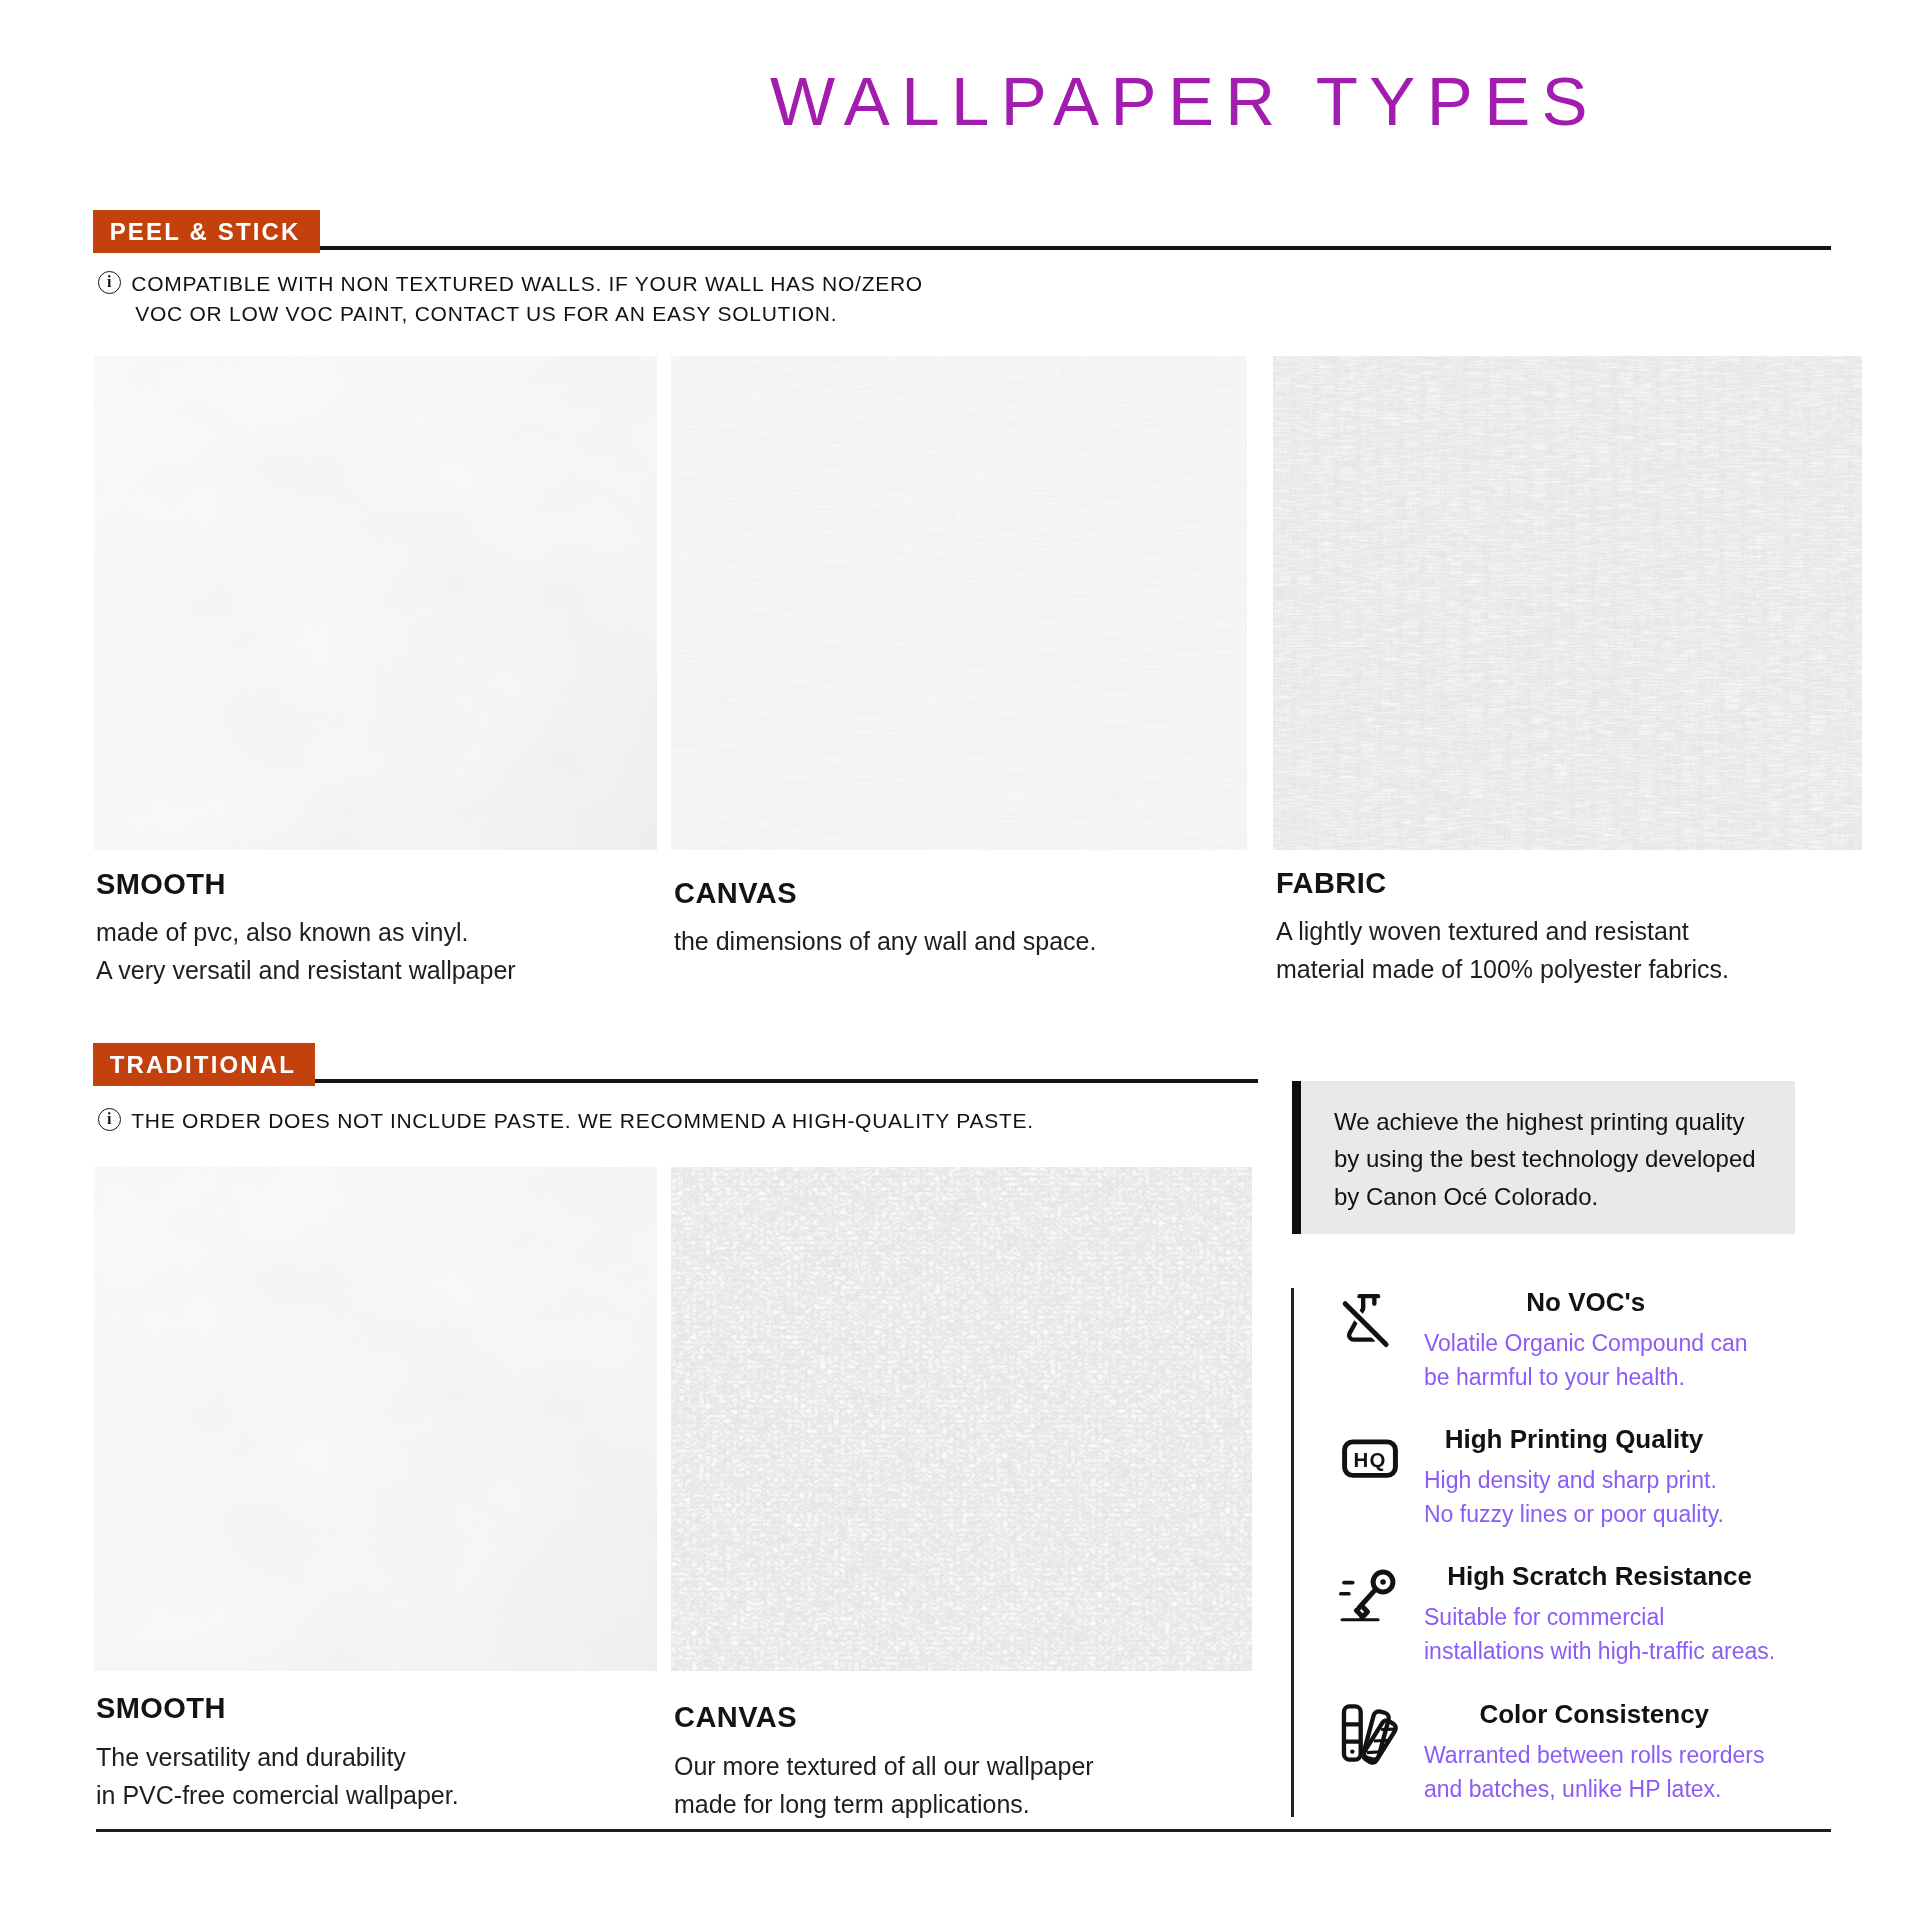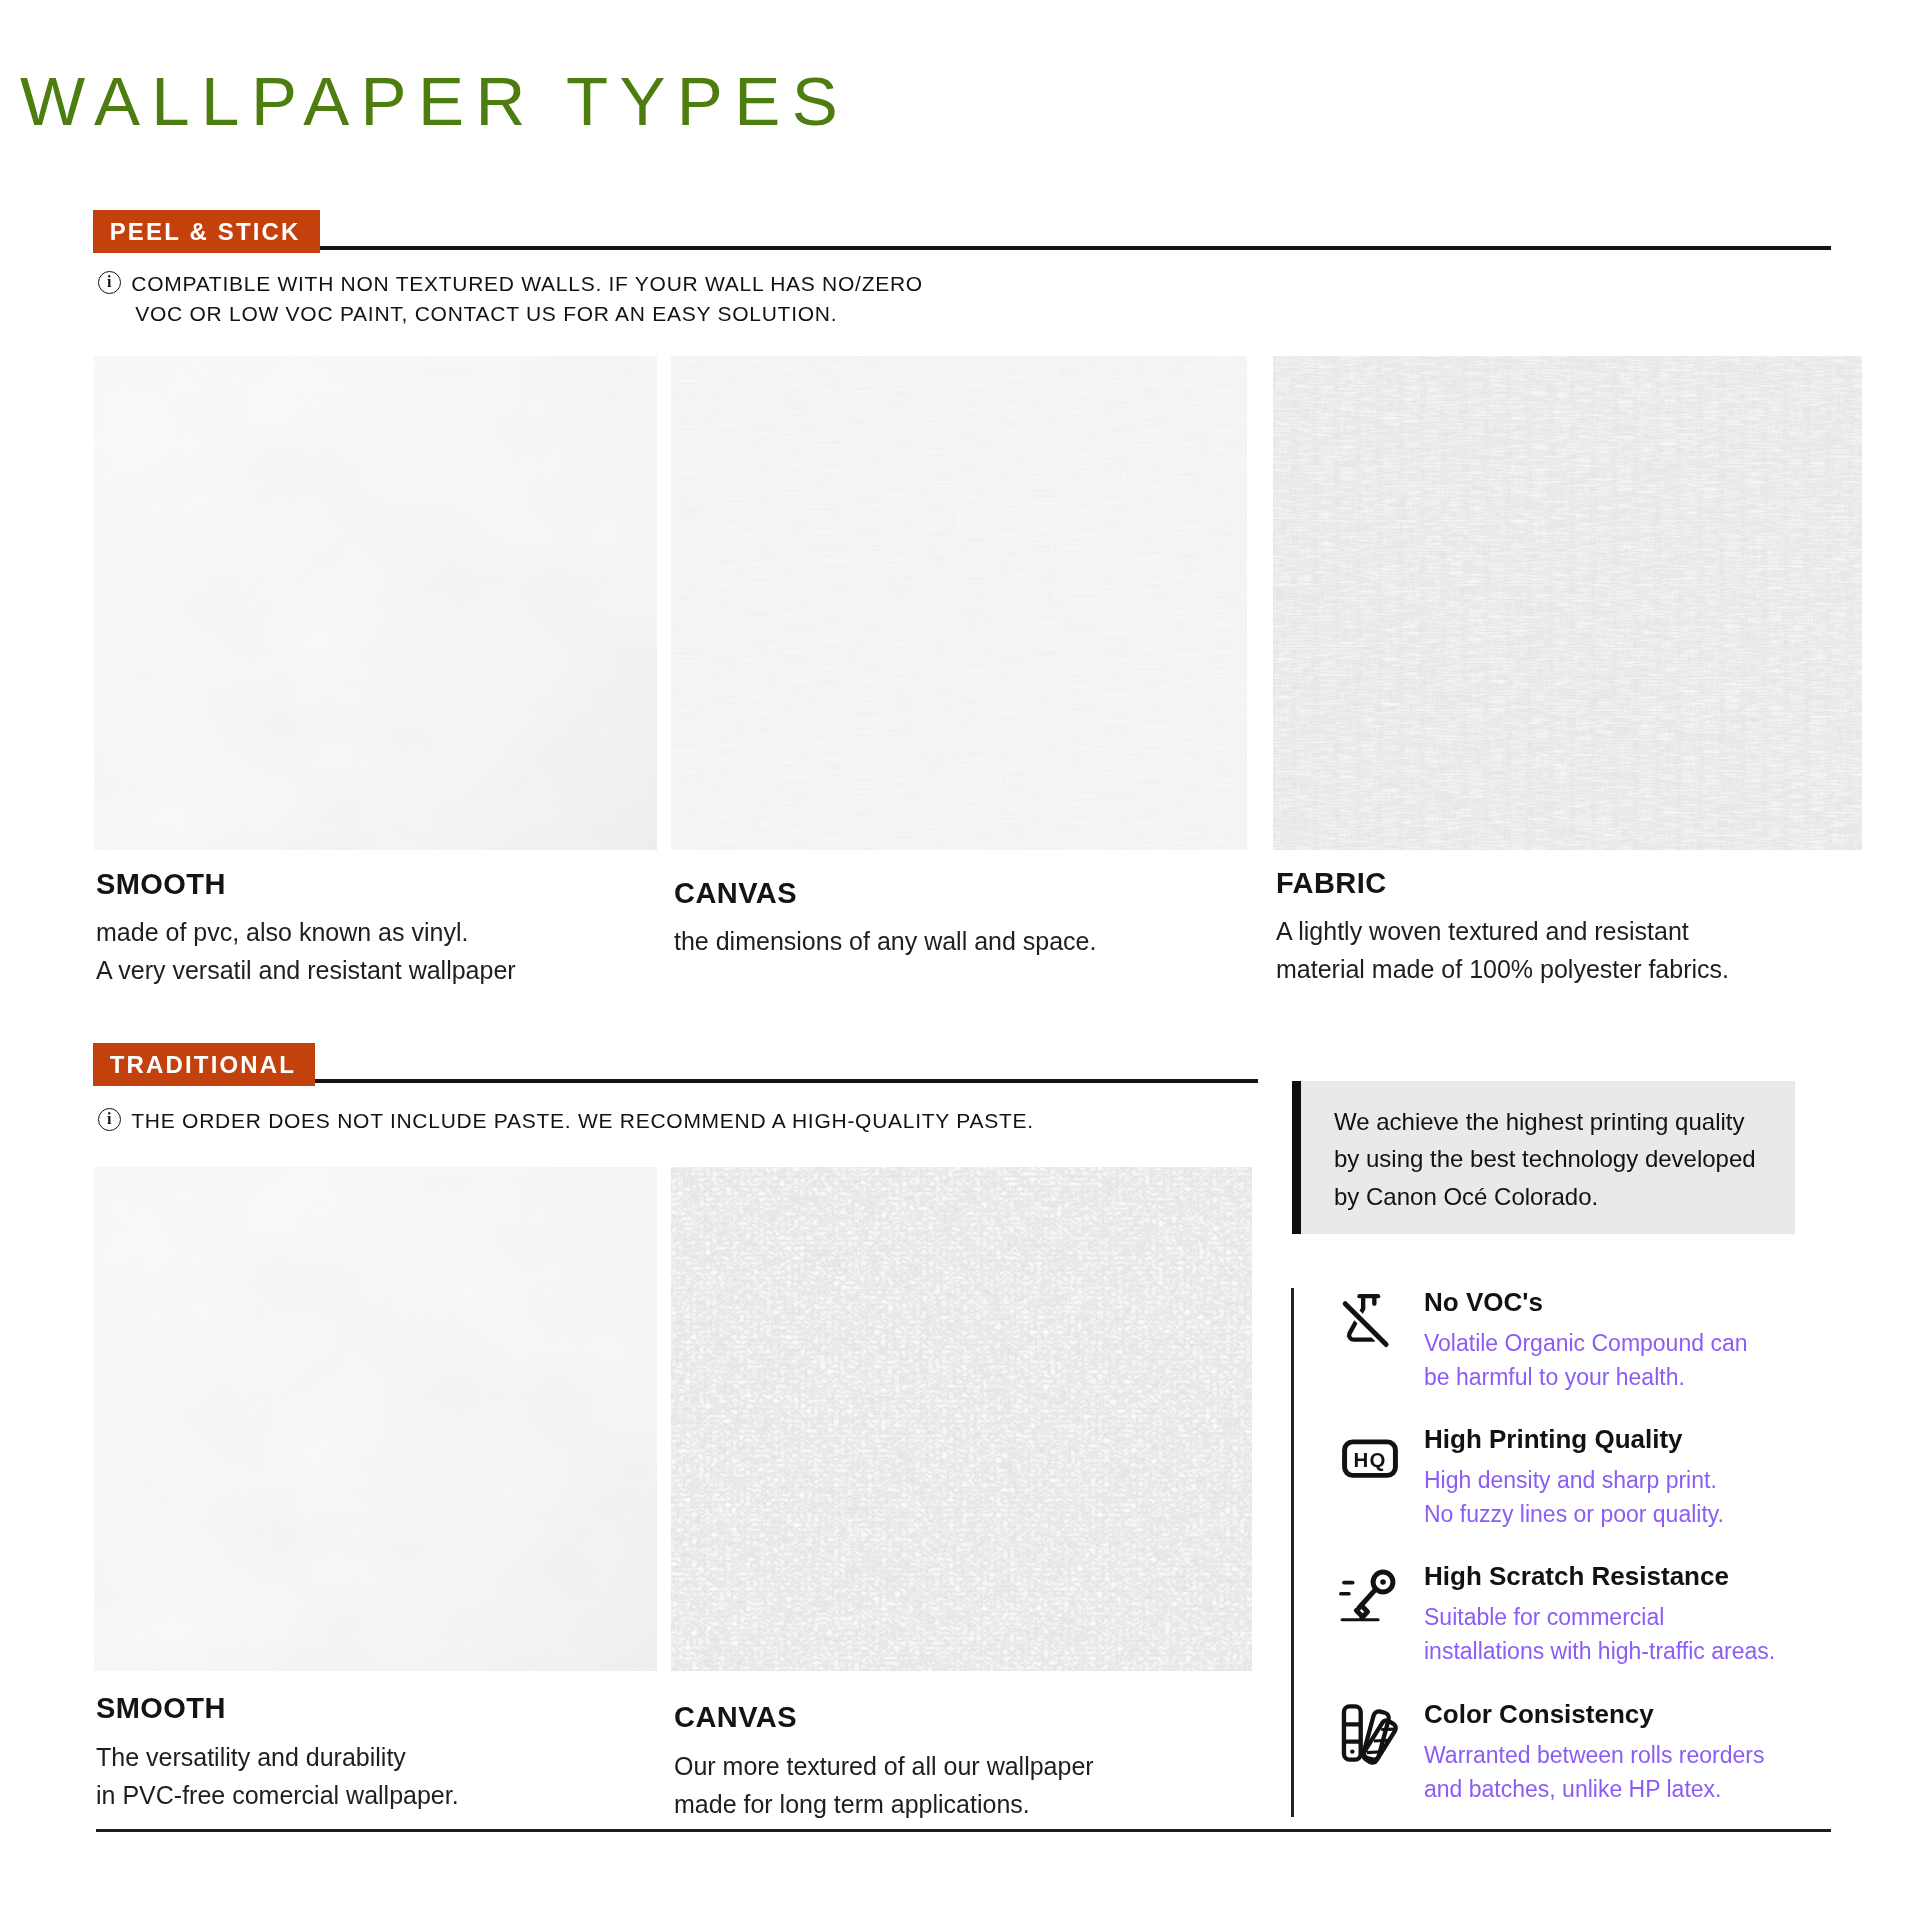--- a/index.html
+++ b/index.html
@@ -1,20 +1,20 @@
 <!DOCTYPE html>
 <html style="font-size:10.3px"><head>
 <meta charset="utf-8">
 <style>
   html,body { margin:0; padding:0; background:#ffffff; }
   .page { position:relative; width:1926px; height:1926px; background:#ffffff; overflow:hidden;
           font-family:"Liberation Sans","DejaVu Sans",sans-serif; color:#161616; }
 
-  .title { position:absolute; left:0; top:62px; width:1599px; text-align:left;
-           font-size:69px; font-weight:400; letter-spacing:0.165em; color:#4d7c0f; white-space:nowrap;padding-left:20px; }
+  .title { position:absolute; left:0; top:62px; width:1599px; text-align:right;
+           font-size:69px; font-weight:400; letter-spacing:0.165em; color:#a21caf; white-space:nowrap; }
 
   .badge { position:absolute; background:#c2410c; color:#ffffff; font-size:24px; font-weight:700;
            letter-spacing:0.09em; line-height:1; padding:10.3px 19px 9px 16.7px; }
   #badge-ps   { left:93px; top:210px; }
   #badge-trad { left:93px; top:1043px; }
 
   .rule { position:absolute; background:#141414; }
   #rule-ps     { left:93px; top:246px;  width:1738px; height:3.9px; }
   #rule-trad   { left:93px; top:1079px; width:1165px; height:3.9px; }
   #rule-bottom { left:96px; top:1829px; width:1735px; height:3.2px; background:#1d1d1d; }
@@ -51,21 +51,21 @@
 
   .qbox { position:absolute; left:1292px; top:1081px; width:503px; height:153px; box-sizing:border-box;
           background:#e9e9eb; border-left:9px solid #0e0e0e; padding:22px 19px 0 33px; }
   .qbox p { margin:0; width:429px; font-size:24px; line-height:1.56; color:#121212; }
 
   .vline { position:absolute; left:1291px; top:1288px; width:2.6px; height:529px; background:#222222; }
 
   .feature { position:absolute; left:1339px; width:514px; display:flex; align-items:flex-start; gap:23px; }
   #feat-0 { top:1287px; } #feat-1 { top:1424px; } #feat-2 { top:1561px; } #feat-3 { top:1699px; }
   .f-icon { flex:none; width:62px; height:62px; margin-top:2.6px; overflow:visible; }
-  .f-title { font-size:26px; font-weight:700; color:#121212; margin:0 0 7.7px; }
+  .f-title { font-size:26px; font-weight:700; color:#121212; margin:0 0 7.7px;text-align:center; }
   .f-desc { font-size:23px; font-weight:400; line-height:1.5; color:#8b5cf6; }
 </style>
 </head>
 <body>
 
 <svg width="0" height="0" style="position:absolute" aria-hidden="true">
   <defs>
     <linearGradient id="shadeDiag" x1="0" y1="0" x2="1" y2="1">
       <stop offset="0" stop-color="#ffffff" stop-opacity="0.55"></stop>
       <stop offset="0.5" stop-color="#ffffff" stop-opacity="0"></stop>

